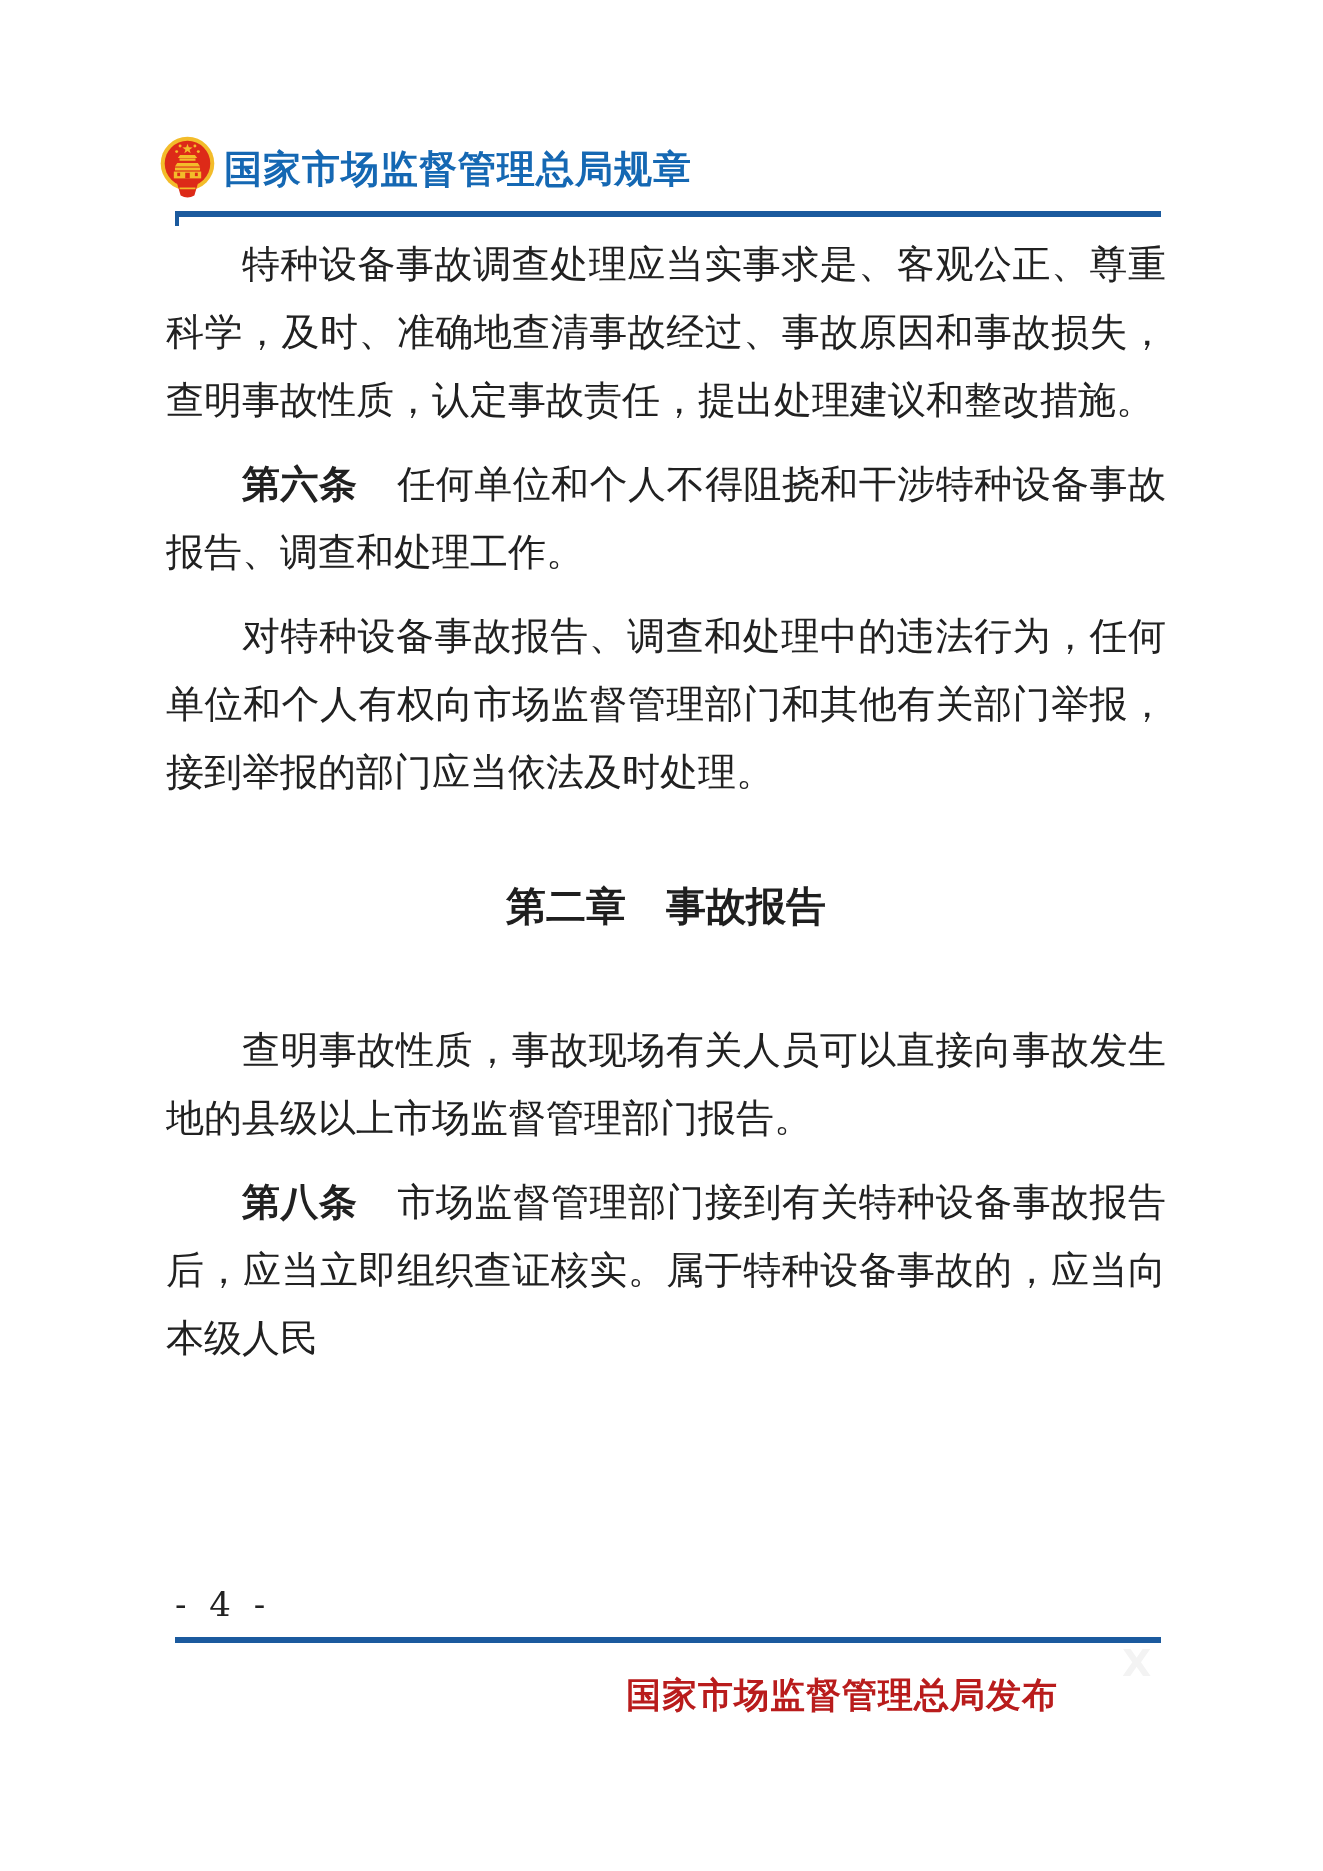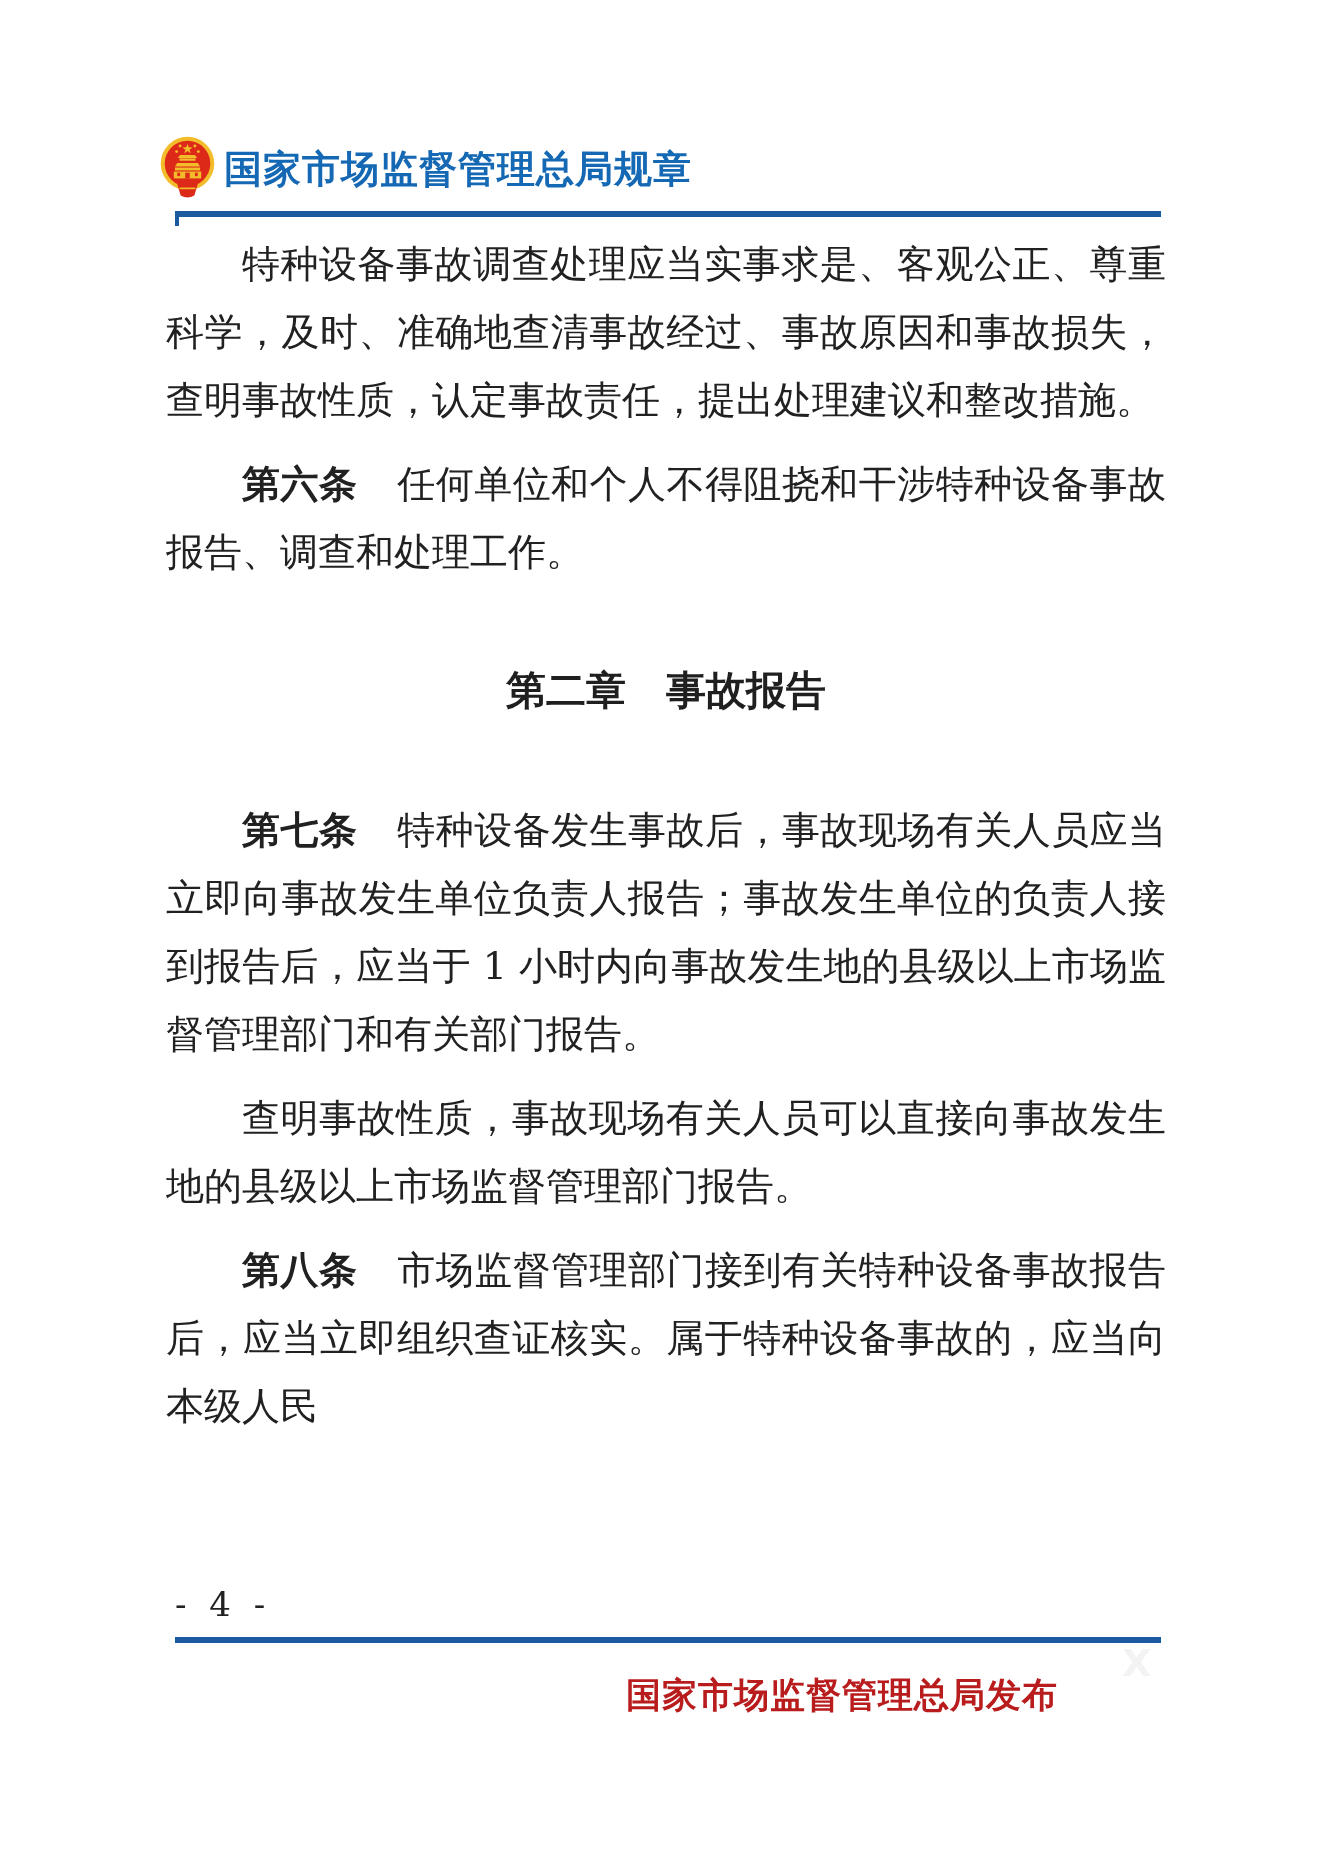--- a/index.html
+++ b/index.html
@@ -32,21 +32,21 @@
     font-size:38px;line-height:68px;color:#212121;
     text-align:justify;text-justify:inter-ideograph;
   }
   .body-text p{margin:16px;text-indent:2em;}
   .art{
     font-family:"DejaVu Sans", sans-serif;
     font-weight:bold;margin-right:1.05em;
   }
   .chapter{
     margin:70px 0 72px 0;
-    font-family:Liberation Sans, sans-serif;
+    font-family:Liberation Mono, monospace;
     font-weight:bold;font-size:40px;line-height:68px;
     text-align:center;text-indent:0;color:#1f1f1f;
   }
   
   .page-number{
     position:absolute;left:175px;top:1584px;
     font-size:34px;color:#222222;letter-spacing:6px;white-space:nowrap;
   }
   .footer-rule{
     position:absolute;left:175px;top:1637px;width:986px;height:6px;
@@ -95,24 +95,24 @@
   <div class="doc-title">国家市场监督管理总局规章</div>
 
   <div class="header-rule"></div>
 
   <div class="body-text">
 
     <p><span>特种设备事故调查处理应当实事求是、客观公正、尊重科学，及时、准确地查清事故经过、事故原因和事故损失，查明事故性质，认定事故责任，提出处理建议和整改措施。</span></p>
 
     <p><b class="art">第六条</b><span>任何单位和个人不得阻挠和干涉特种设备事故报告、调查和处理工作。</span></p>
 
+    <p><span>对特种设备事故报告、调查和处理中的违法行为，任何单位和个人有权向市场监督管理部门和其他有关部门举报，接到举报的部门应当依法及时处理。</span></p>
 
     <h2 class="chapter">第二章　事故报告</h2>
 
-    <p><b class="art">第七条</b><span>特种设备发生事故后，事故现场有关人员应当立即向事故发生单位负责人报告；事故发生单位的负责人接到报告后，应当于 1 小时内向事故发生地的县级以上市场监督管理部门和有关部门报告。</span></p>
 
     <p><span>查明事故性质，事故现场有关人员可以直接向事故发生地的县级以上市场监督管理部门报告。</span></p>
 
     <p><b class="art">第八条</b><span>市场监督管理部门接到有关特种设备事故报告后，应当立即组织查证核实。属于特种设备事故的，应当向本级人民</span></p>
 
   </div>
 
   <div class="page-number">- 4 -</div>
 
   <div class="footer-rule"></div>

